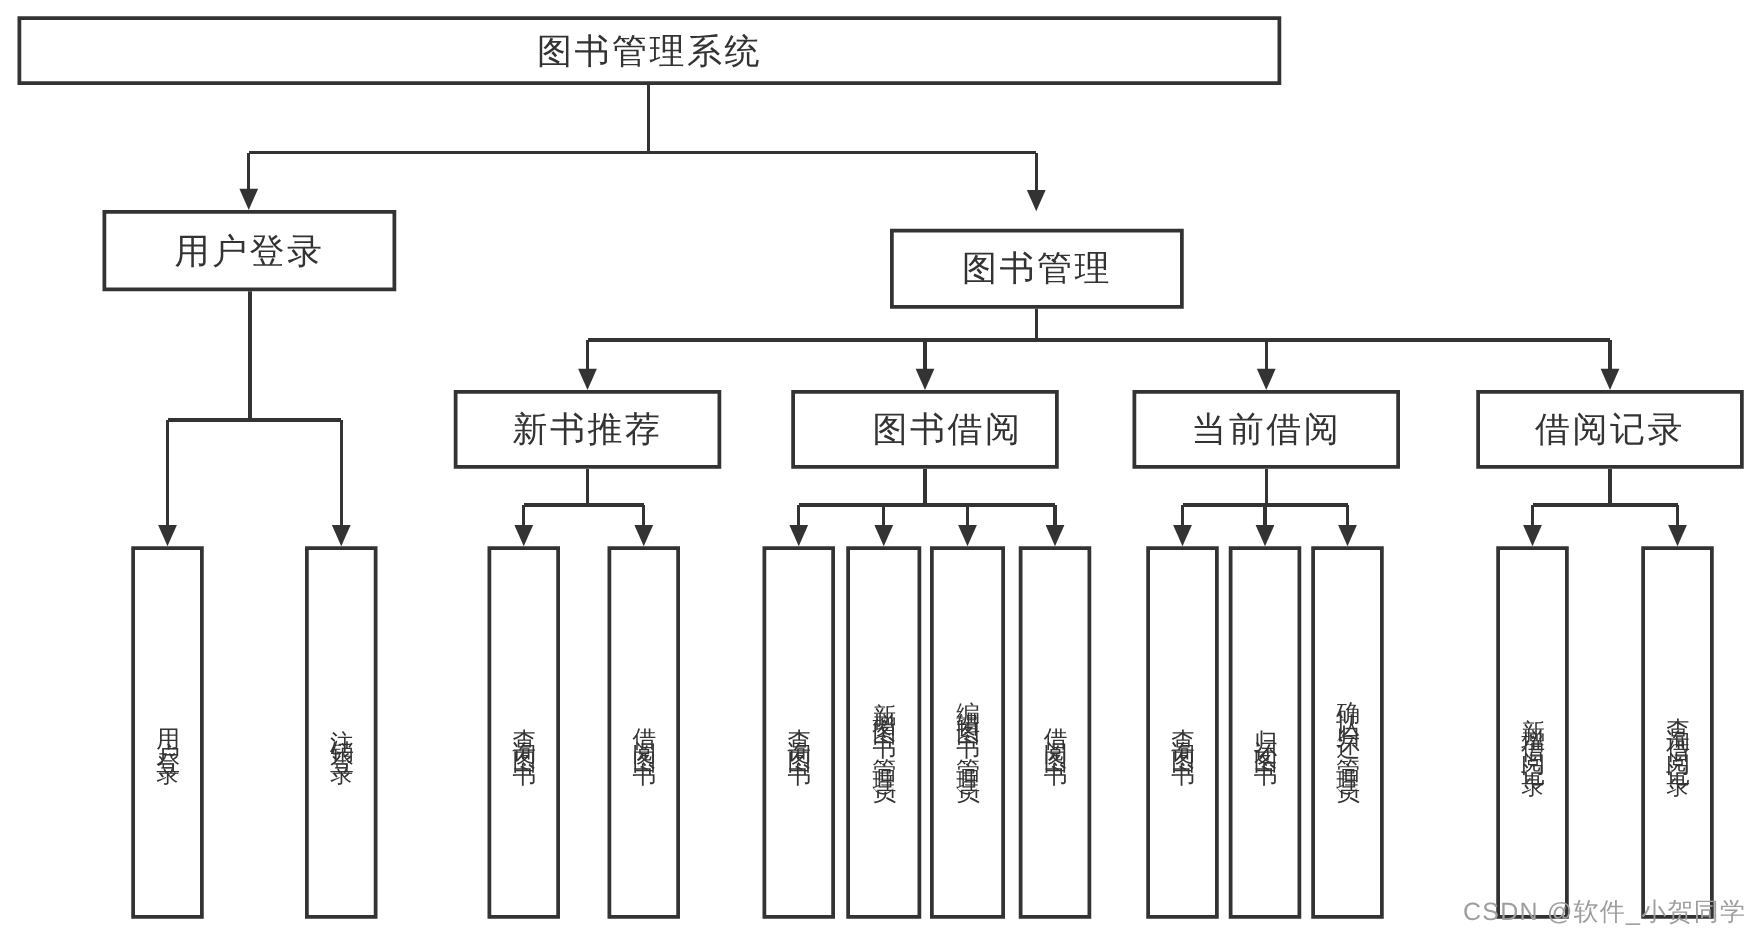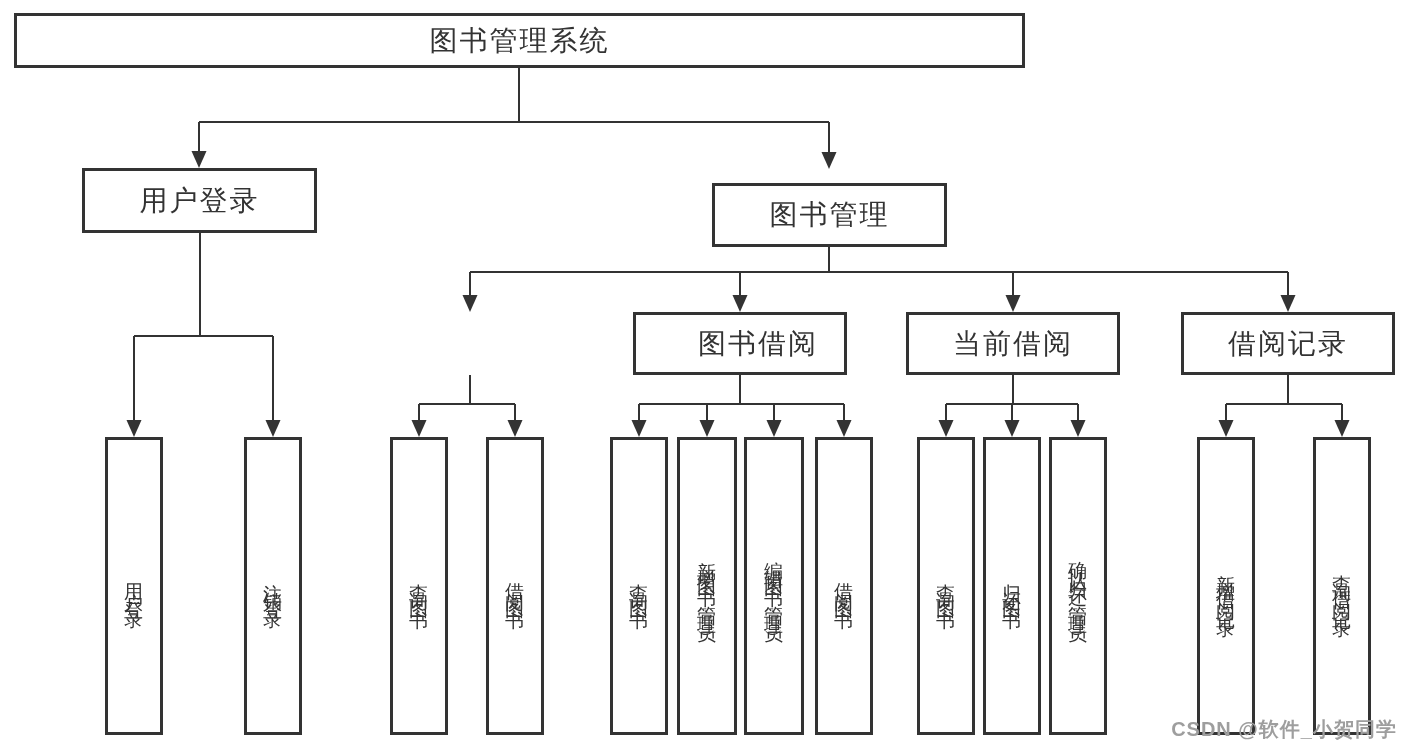--- a/index.html
+++ b/index.html
@@ -51,21 +51,20 @@
   }
   .watermark {
     position: absolute;
     right: 8px;
     bottom: 4px;
     font-size: 20px;
     color: #9e9e9e;
     letter-spacing: 1px;
     z-index: 5;
     white-space: nowrap;
-    font-weight: bold;
   }
 </style>
 </head>
 <body>
 
 <div class="canvas">
 
   <svg class="connectors" viewBox="0 0 1405 747" xmlns="http://www.w3.org/2000/svg">
       <line x1="519" y1="68" x2="519" y2="122" stroke="#333333" stroke-width="2.6" shape-rendering="crispEdges"></line>
       <line x1="199" y1="122" x2="829" y2="122" stroke="#333333" stroke-width="2.6" shape-rendering="crispEdges"></line>
@@ -125,20 +124,23 @@
     <span>图书管理系统</span>
   </div>
 
   <div class="hbox" style="left:82px; top:168px; width:235px; height:65px;">
     <span>用户登录</span>
   </div>
   <div class="hbox" style="left:712px; top:183px; width:235px; height:64px;">
     <span>图书管理</span>
   </div>
 
+  <div class="hbox" style="left:363px; top:312px; width:214px; height:63px;">
+    <span>新书推荐</span>
+  </div>
   <div class="hbox" style="left:633px; top:312px; width:214px; height:63px;padding-left:36px;">
     <span>图书借阅</span>
   </div>
   <div class="hbox" style="left:906px; top:312px; width:214px; height:63px;">
     <span>当前借阅</span>
   </div>
   <div class="hbox" style="left:1181px; top:312px; width:214px; height:63px;">
     <span>借阅记录</span>
   </div>
 

